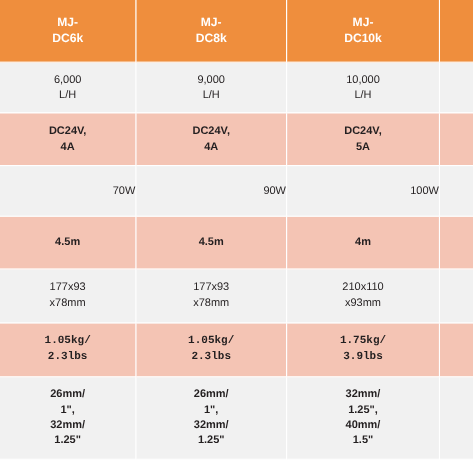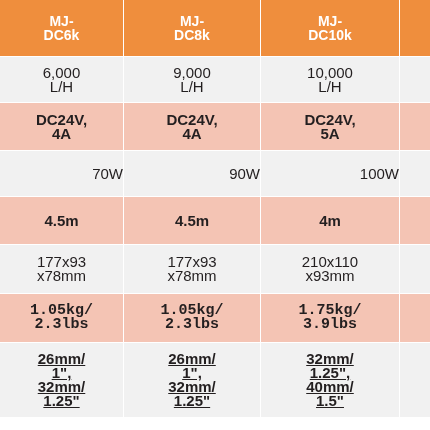--- a/index.html
+++ b/index.html
@@ -15,56 +15,56 @@
   }
   table.spec-table {
     width: 430px;
     border-collapse: collapse;
     table-layout: fixed;
   }
   table.spec-table td {
     text-align: center;
     vertical-align: middle;
     padding: 0;
-    font-size: 15px;
+    font-size: 10px;
     line-height: 14px;
     color: #231f20;
     border-right: 1px solid #ffffff;
   }
   td.col0 { width: 123px; }
   td.col1 { width: 136px; }
   td.col2 { width: 138px; }
   td.col3 { width: 33px; border-right: none; }
 
   tr.header-row td {
     background: #ef8e3d;
     color: #ffffff;
     font-weight: bold;
     height: 56px;
-    font-size: 14px;
+    font-size: 11px;
     line-height: 14px;
     border-bottom: 1px solid #ffffff;
   }
   tr.row-white td {
     background: #f1f1f1;
     border-bottom: 1px solid #ffffff;
   }
   tr.row-pink td {
     background: #f4c4b4;
     font-weight: bold;
     border-bottom: 1px solid #ffffff;
   }
   tr.r-flow td { height: 45px; }
   tr.r-power td { height: 47px; margin-top: 34px; }
   tr.r-watt td { height: 45px; text-align: right; }
   tr.r-head td { height: 47px; }
   tr.r-dim td { height: 48px; margin-top: 32px; }
   tr.r-weight td { height: 48px; font-family: Liberation Mono, monospace; }
   tr.r-hose td { height: 74px; }
-  tr.r-hose td { font-weight: bold; text-decoration: underline; }
+  tr.r-hose td { font-weight: bold; }
   tr.r-watt td, tr.r-dim td { font-weight: normal; }
   tr.row-white.r-flow td,
   tr.row-white.r-watt td,
   tr.row-white.r-dim td { font-weight: normal; }
   .cell-lines { display: block; }
 </style>
 </head>
 <body>
 
 <table class="spec-table">

